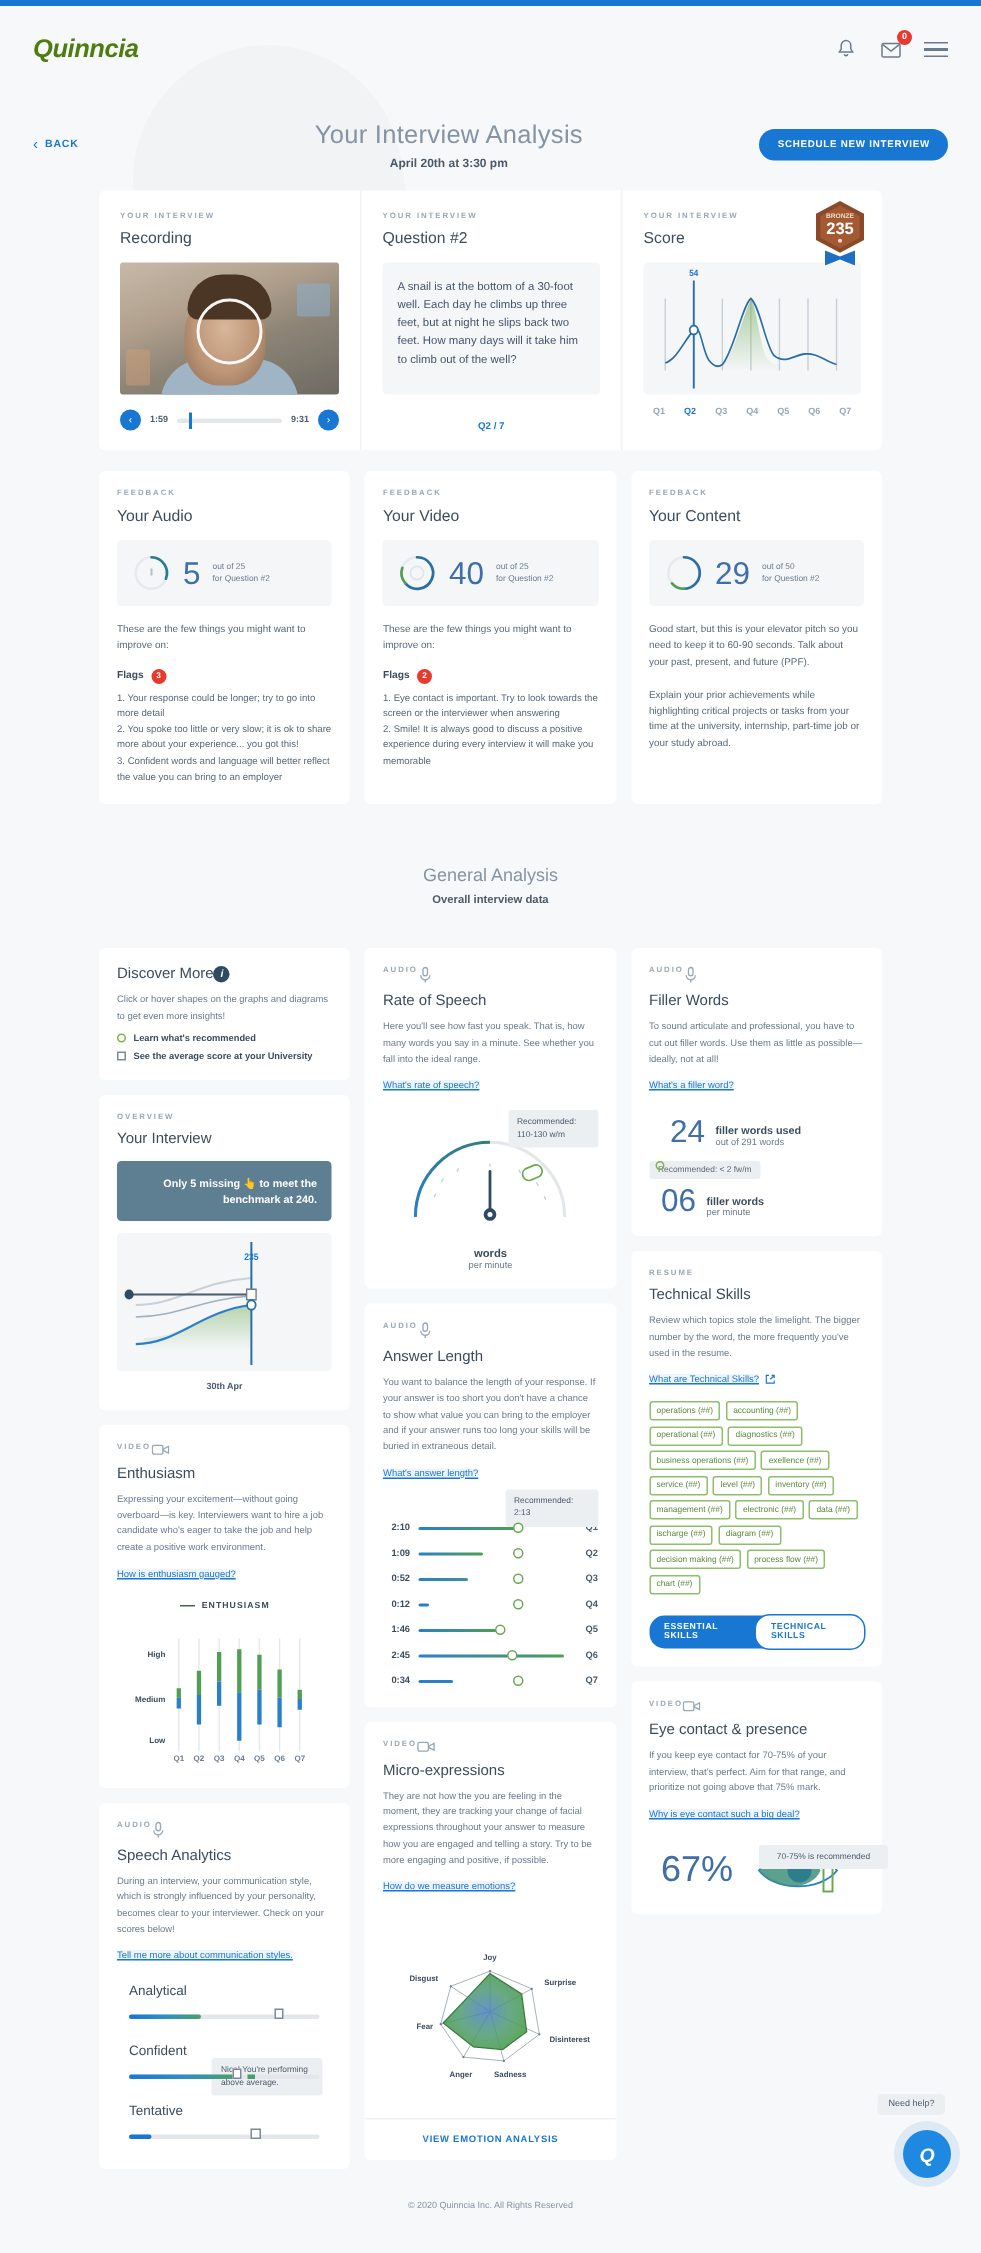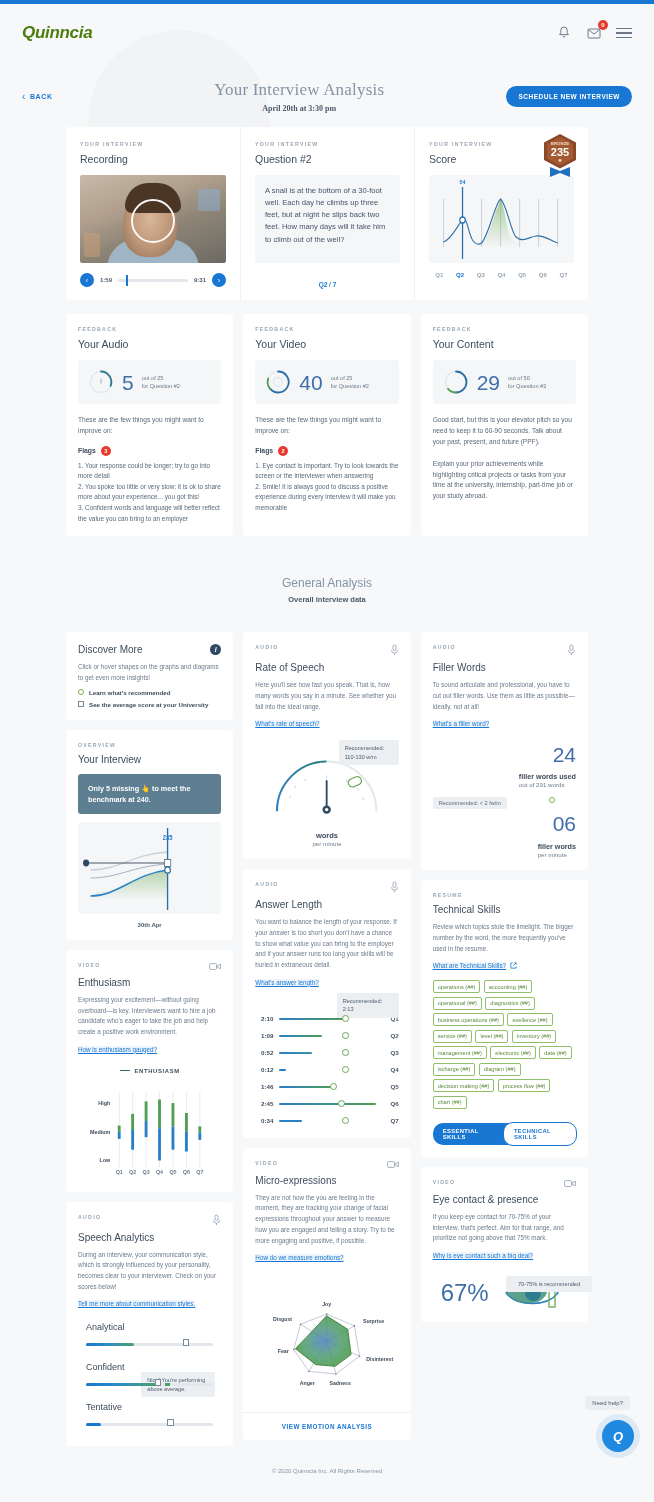--- a/index.html
+++ b/index.html
@@ -36,21 +36,21 @@
     position:absolute; top:-5px; right:-6px; background:#e8392d; color:#fff;
     font-size:6px; border-radius:50%; width:10px; height:10px; line-height:10px;
     text-align:center; font-weight:bold;
   }
   .hamburger span { display:block; width:16px; height:1.6px; background:#6b7b8c; margin:3px 0; }
 
   
   .title-row { position:relative; z-index:3; padding:18px 22px 6px; display:flex; align-items:center; }
   .back { color:#1877d2; font-size:7px; font-weight:bold; letter-spacing:.6px; display:flex; align-items:center; gap:4px; width:110px;}
   .back .chev { font-size:10px; font-weight:normal; }
-  .title-center { flex:1; text-align:center; margin-left:-40px;font-family:Liberation Serif, serif; }
+  .title-center { flex:1; text-align:center; margin-left:-40px; }
   .page-title { font-size:17px; font-weight:normal; color:#8494a5; letter-spacing:.2px; }
   .page-sub { font-size:8px; font-weight:bold; color:#4a5a6a; margin-top:4px; }
   .btn-primary {
     background:#1877d2; color:#fff; border:none; border-radius:12px;
     font-size:6.5px; font-weight:bold; letter-spacing:.5px; padding:7px 12px; cursor:pointer;
   }
 
   .container { position:relative; z-index:2; padding:0 66px; }
 
   
@@ -106,51 +106,51 @@
   .fb-list { font-size:6.4px; line-height:1.65; color:#5a6978; margin-top:5px; }
 
   
   .ga-head { text-align:center; margin-top:40px; }
   .ga-title { font-size:12px; color:#8494a5; font-weight:normal; }
   .ga-sub { font-size:7.5px; font-weight:bold; color:#4a5a6a; margin-top:5px; }
 
   .masonry { display:grid; grid-template-columns:1fr 1fr 1fr; gap:10px; margin-top:28px; align-items:start; }
   .col { display:flex; flex-direction:column; gap:10px; }
   .mcard { background:#fff; border-radius:4px; padding:12px; }
-  .mcard-head { display:flex; justify-content:space-between; align-items:flex-start; }
+  .mcard-head { display:flex; align-items:flex-start; }
   .mtitle { font-size:10px; color:#3d4c5c; margin-top:6px; font-weight:normal; }
   .mbody { font-size:6.3px; line-height:1.7; color:#6b7b8c; margin-top:7px; }
   .mlink { font-size:6.3px; color:#1877d2; text-decoration:underline; margin-top:8px; display:inline-block; background:#eef4fb; }
 
   .info-dot { width:11px; height:11px; border-radius:50%; background:#2f4a63; color:#fff; font-size:7px;
      display:flex; align-items:center; justify-content:center; font-weight:bold; font-style:italic;}
   .legend-row { display:flex; align-items:center; gap:5px; margin-top:5px; font-size:6.2px; font-weight:bold; color:#3d4c5c; }
   .lg-circle { width:6px; height:6px; border:1.4px solid #7cb342; border-radius:50%; }
   .lg-square { width:6px; height:6px; border:1.3px solid #7a8a99; }
 
   .banner { background:#5e7f92; color:#fff; font-size:7.2px; font-weight:bold; line-height:1.55;
-     border-radius:3px; padding:9px 10px; margin-top:9px; }
+     border-radius:3px; padding:9px 10px; margin-top:9px;text-align:right; }
   .chart-box { background:#f4f6f8; border-radius:3px; margin-top:8px; position:relative; }
   .axis-date { text-align:center; font-size:6px; font-weight:bold; color:#4a5a6a; margin-top:8px; }
 
   .slider-label { font-size:9px; color:#3d4c5c; margin-top:12px; }
   .slider { position:relative; height:12px; margin-top:6px; }
   .s-track { position:absolute; left:0; right:0; top:5px; height:2.6px; background:#e3e7eb; border-radius:2px; }
   .s-fill { position:absolute; left:0; top:5px; height:2.6px; border-radius:2px;
      background:linear-gradient(90deg,#1877d2 0%,#2e8ec4 50%,#4aa06a 100%); }
   .s-knob { position:absolute; top:1px; width:6.5px; height:6.5px; border:1.2px solid #7a8a99; background:#fff; }
   .tip { position:absolute; background:#eceff2; color:#4a5a6a; font-size:5.6px; line-height:1.5;
      padding:4px 6px; border-radius:2px; }
 
   .gauge-wrap { position:relative; height:88px; margin-top:12px; }
   .gauge-num { text-align:center; font-size:25px; color:#3f6ea8; font-weight:300; margin-top:2px; }
   .gauge-cap { text-align:center; font-size:7.5px; font-weight:bold; color:#3d4c5c; margin-top:1px; }
   .gauge-cap2 { text-align:center; font-size:6.2px; color:#6b7b8c; }
 
-  .fw-row { display:flex; align-items:flex-end; gap:7px; margin-top:14px; padding-left:14px;flex-direction:column; }
+  .fw-row { display:flex; align-items:flex-end; gap:7px; margin-top:14px; padding-left:14px; }
   .fw-num { font-size:21px; color:#3f6ea8; font-weight:300; line-height:1; }
   .fw-lab { font-size:7.2px; font-weight:bold; color:#3d4c5c; }
   .fw-sub { font-size:6.2px; color:#6b7b8c; }
   .rec-chip { display:inline-block; background:#eceff2; color:#5a6978; font-size:5.6px;
      padding:3px 6px; border-radius:2px; margin-top:9px; }
 
   .al-row { display:flex; align-items:center; gap:6px; margin-top:7px; font-size:6.2px; font-weight:bold; color:#4a5a6a; }
   .al-time { width:18px; text-align:right; color:#3d4c5c; }
   .al-bar-wrap { flex:1; position:relative; height:10px; }
   .al-bar { position:absolute; top:4px; left:0; height:2.2px; border-radius:2px; }

